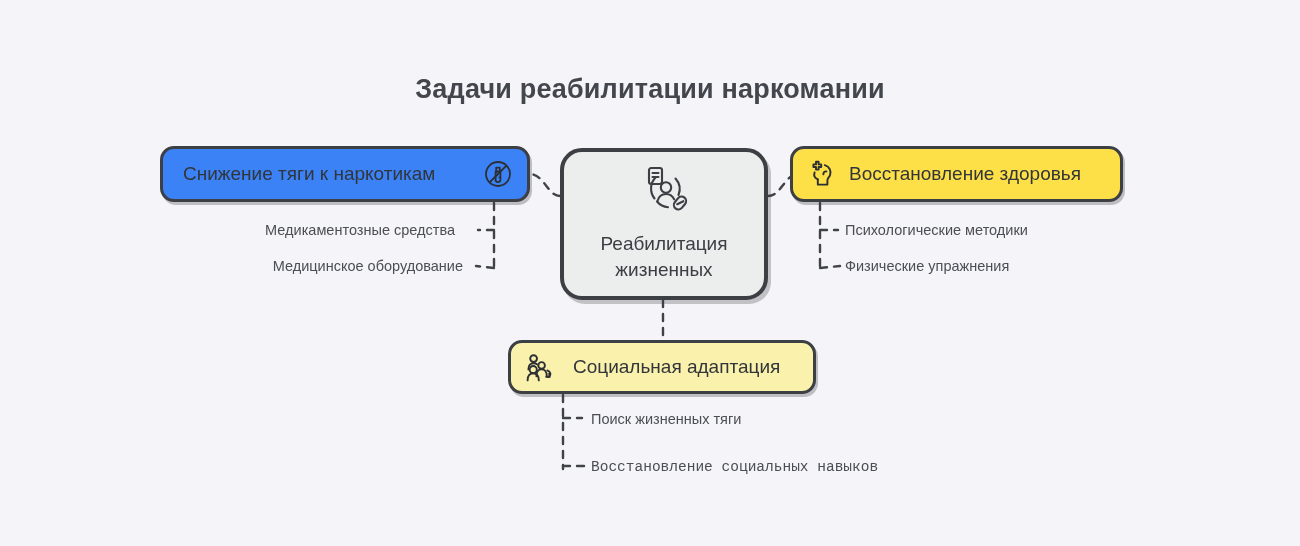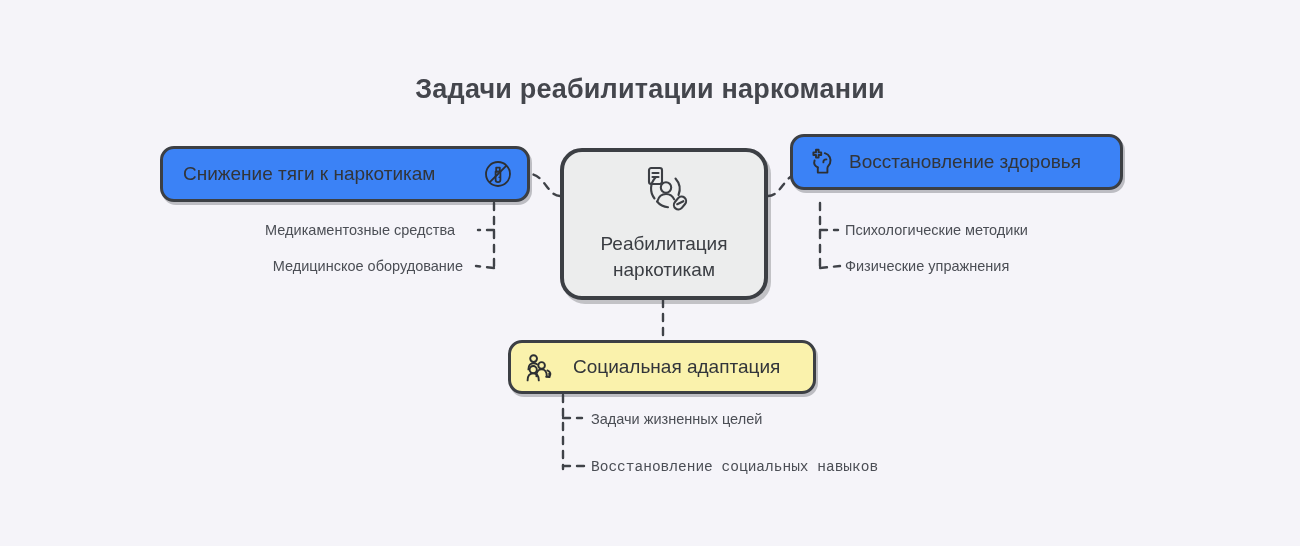--- a/index.html
+++ b/index.html
@@ -77,23 +77,23 @@
 
   
   .node.green {
     left: 160px; top: 146px;
     width: 370px; height: 56px;
     background: #3b82f6;
     padding: 0 14px 0 20px;
     justify-content: space-between;
   }
   .node.pink {
-    left: 790px; top: 134px;
+    left: 790px; top: 146px;
     width: 333px; height: 56px;
-    background: #3b82f6;
+    background: #fde047;
     padding: 0 18px 0 14px;
     gap: 12px;
   }
   .node.yellow {
     left: 508px; top: 340px;
     width: 308px; height: 54px;
     background: #faf2ac;
     padding: 0 18px 0 14px;
     gap: 16px;
   }
@@ -154,21 +154,21 @@
         <path d="M20.5 36 C 21.8 31.2, 25 29, 29 29 C 32.6 29, 35.6 30.8, 37.2 34.4"></path>
         <path d="M38.5 13.5 A 16 16 0 0 1 41.5 30"></path>
         <path d="M18.5 12.5 A 16 16 0 0 0 17.5 33.5"></path>
         <path d="M20 36.5 A 16 16 0 0 0 31 42.2"></path>
         <rect x="38.5" y="31" width="9" height="14" rx="4.5" transform="rotate(40 43 38)"></rect>
         <line x1="40.2" y1="39.2" x2="46.4" y2="36.2"></line>
       </svg>
     </span>
     <span class="label">
       <span>Реабилитация</span><br>
-      <span>наркотикам</span>
+      <span>жизненных</span>
     </span>
   </div>
 
   <div class="node green">
     <span class="label">Снижение тяги к наркотикам</span>
     <span class="ic">
       <svg width="30" height="30" viewBox="0 0 30 30" fill="none" stroke="#2c2f33" stroke-width="1.8" stroke-linecap="round" stroke-linejoin="round">
         <circle cx="15" cy="15" r="12"></circle>
         <line x1="6.8" y1="23.2" x2="23.2" y2="6.8"></line>
         <path d="M13.2 8.6 h3.6 v4 h-3.6 z"></path>
@@ -206,16 +206,16 @@
     </span>
     <span class="label">Социальная адаптация</span>
   </div>
 
   <div class="sub sub-l1 right-aligned">Медикаментозные средства</div>
   <div class="sub sub-r1">Психологические методики</div>
 
   <div class="sub sub-l2 right-aligned">Медицинское оборудование</div>
   <div class="sub sub-r2">Физические упражнения</div>
 
-  <div class="sub sub-b1">Задачи жизненных целей</div>
+  <div class="sub sub-b1">Поиск жизненных тяги</div>
   <div class="sub sub-b2">Восстановление социальных навыков</div>
 
 </div>
 
 </body></html>

